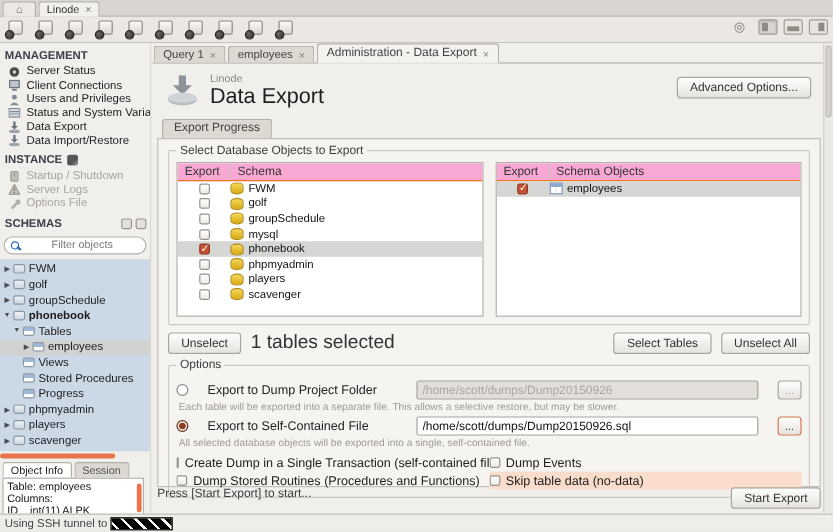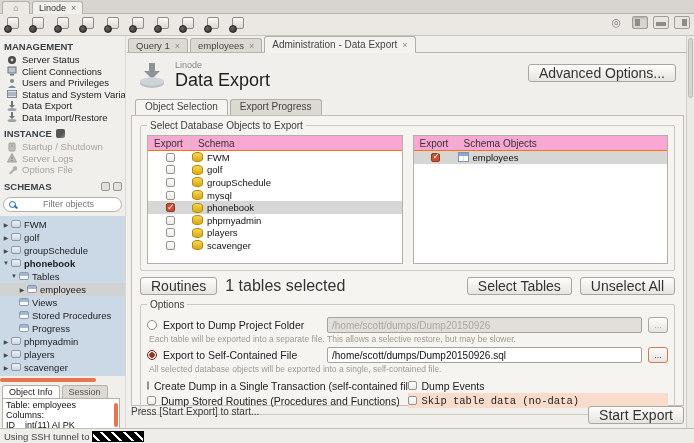--- a/index.html
+++ b/index.html
@@ -61,21 +61,21 @@
   .main { position:absolute; top:36px; left:127px; right:8px; bottom:15px; background:#f1efec; }
   .mtabs { display:flex; height:17px; padding-left:1px; border-bottom:1px solid #b8b4ae; }
   .mtab { display:flex; align-items:center; font-size:9.5px; color:#444; background:#dcd8d2; border:1px solid #b3afa9; border-bottom:none; border-radius:3px 3px 0 0; padding:0 7px; margin-right:2px; margin-top:2px; }
   .mtab.active { background:#f4f2ef; margin-top:0; font-size:10px; position:relative; }
   .mtab.active::after { content:""; position:absolute; left:0; right:0; bottom:-1px; height:1px; background:#f4f2ef; }
   .mtab .x { margin-left:5px; color:#888; font-size:9px; }
   .mhead { position:relative; height:46px; padding:6px 0 0 10px; }
   .bigicon { position:absolute; left:10px; top:8px; }
   .conn-label { position:absolute; left:48px; top:7px; font-size:9px; color:#8a8680; }
   .page-title { position:absolute; left:48px; top:17px; font-size:18px; color:#1f1f1f; }
-  .btn { display:inline-flex; align-items:center; justify-content:center; background:linear-gradient(#fdfdfc,#e7e4df); border:1px solid #aaa69f; border-radius:3px; font-size:14px; color:#333; padding:2px 10px; height:18px; white-space:nowrap; }
+  .btn { display:inline-flex; align-items:center; justify-content:center; background:linear-gradient(#fdfdfc,#e7e4df); border:1px solid #aaa69f; border-radius:3px; font-size:10px; color:#333; padding:2px 10px; height:18px; white-space:nowrap; }
   .adv-btn { position:absolute; right:10px; top:11px; }
   .subtabs { display:flex; padding-left:8px; height:16px; }
   .stab { font-size:10px; color:#444; background:#dcd8d2; border:1px solid #b3afa9; border-bottom:none; border-radius:3px 3px 0 0; padding:1px 9px 0 9px; margin-right:2px; }
   .stab.active { background:#f5f4f1; position:relative; z-index:2; }
   .panel { position:absolute; left:4px; right:2px; top:79px; bottom:22px; background:#f5f4f1; border:1px solid #c3bfb8; padding:4px 8px 0 8px; }
   fieldset { border:1px solid #ccc8c2; border-radius:2px; padding:4px 6px 6px 6px; margin-bottom:6px; }
   legend { font-size:10px; color:#3c3c3c; padding:0 3px; }
   .dbl { display:flex; gap:10px; }
   .xtable { flex:1; background:#fff; border:1px solid #b3afa9; height:129px; overflow:hidden; }
   .xt-head { display:flex; height:15px; background:#f9a8d4; border-bottom:1px solid #f97316; font-size:10px; color:#333; align-items:center; }
@@ -87,33 +87,33 @@
   .cb { width:9px; height:9px; border:1px solid #96928c; border-radius:2px; background:linear-gradient(#fff,#eceae6); position:relative; }
   .cb.on { background:#c8512f; border-color:#8e3a22; }
   .cb.on::after { content:"✓"; position:absolute; left:0.5px; top:-2.5px; font-size:9px; color:#fff; }
   .dbico { width:11px; height:10px; margin-right:4px; background:linear-gradient(#f5d75a,#d9a912); border:1px solid #b08a10; border-radius:5px/3px; }
   .tblico { width:11px; height:10px; margin-right:4px; border:1px solid #7a93b5; background:
       linear-gradient(#89a9d0 0 3px, rgba(0,0,0,0) 3px),
       linear-gradient(90deg, #d7e2ef 0 1px, rgba(0,0,0,0) 1px) 4px 0/5px 100% repeat-x, #fff; }
   .midrow { display:flex; align-items:center; gap:8px; margin:2px 0 4px 0; }
   .midrow .sp { flex:1; }
   .status-txt { font-size:16px; color:#333; }
-  .optrow { display:flex; align-items:center; margin:3px 0 1px 0; gap:6px; }
+  .optrow { display:flex; align-items:center; margin:3px 0 1px 0; gap:16px; }
   .radio { width:10px; height:10px; border:1px solid #8e8a84; border-radius:50%; background:#fff; flex:0 0 10px; }
   .radio.on { border-color:#6e2c1c; background:radial-gradient(circle at 50% 50%, #8e3a22 0 2.5px, #f0ece7 3px); }
   .optlabel { font-size:10.5px; color:#222; width:158px; flex:0 0 158px; white-space:nowrap; }
   .field { flex:1; height:16px; border:1px solid #a7a39c; border-radius:2px; background:#fff; font-size:10px; color:#111; padding:0 4px; font-family:inherit; }
   .field:disabled { background:#e2dfda; color:#aaa69f; }
   .browse { width:20px; height:16px; font-size:9px; padding:0; }
   .browse.dis { color:#b0aca5; }
   .browse.hot { border-color:#d2794f; }
   .hint { font-size:8.5px; color:#a09a92; margin:1px 0 3px 2px; white-space:nowrap; overflow:hidden; }
   .cbgrid { display:flex; flex-wrap:wrap; margin-top:4px; }
   .cbcell { display:flex; align-items:center; gap:5px; width:50%; height:15px; font-size:10.5px; color:#222; white-space:nowrap; overflow:hidden; }
-  .cbcell.hl { background:#f9dccb;font-family:Liberation Mono, monospace; }
+  .cbcell.hl { background:#f9dccb; }
   .foot { position:absolute; left:4px; right:2px; bottom:2px; height:20px; display:flex; align-items:flex-start; }
   .foot .sp { flex:1; }
   .foot-txt { font-size:10px; color:#3c3c3c; }
 
   
   .rscroll { position:absolute; top:36px; right:0; width:8px; bottom:15px; background:#eceae6; border-left:1px solid #d0ccc6; }
   .rscroll .thumb { margin:2px 1px; height:60px; background:#d8d4cf; border:1px solid #bcb8b2; border-radius:3px; }
   .statusbar { position:absolute; left:0; right:0; bottom:0; height:15px; background:#efedea; border-top:1px solid #c2beb8; display:flex; align-items:center; padding-left:4px; font-size:9.5px; color:#444; }
   .redact { margin-left:2px; width:52px; height:11px; background:
      repeating-linear-gradient(45deg,#000 0 3px,#fff 3px 5px,#000 5px 8px); border:1px solid #000; }
@@ -386,21 +386,20 @@
             <ellipse cx="15" cy="22" rx="12" ry="5" fill="#b9bfc4"></ellipse>
             <ellipse cx="15" cy="20.5" rx="12" ry="4.2" fill="#cfd4d8"></ellipse>
           </svg>
       </span>
       <span class="conn-label">Linode</span>
       <span class="page-title">Data Export</span>
       <span class="btn adv-btn">Advanced Options...</span>
     </div>
 
     <div class="subtabs">
-      <span class="stab active">Object Selection</span>
       <span class="stab">Export Progress</span>
     </div>
 
     <div class="panel">
       <fieldset>
         <legend>Select Database Objects to Export</legend>
         <div class="dbl">
           <div class="xtable">
             <div class="xt-head">
               <span class="c1">Export</span>
@@ -473,21 +472,21 @@
                   <span class="cb on"></span>
                 </span>
                 <span class="tblico"></span>
                 <span>employees</span>
               </div>
           </div>
         </div>
       </fieldset>
 
       <div class="midrow">
-        <span class="btn">Routines</span>
+        <span class="btn">Unselect</span>
         <span class="status-txt">1 tables selected</span>
         <span class="sp"></span>
         <span class="btn">Select Tables</span>
         <span class="btn">Unselect All</span>
       </div>
 
       <fieldset>
         <legend>Options</legend>
         <div class="optrow">
           <span class="radio"></span>

